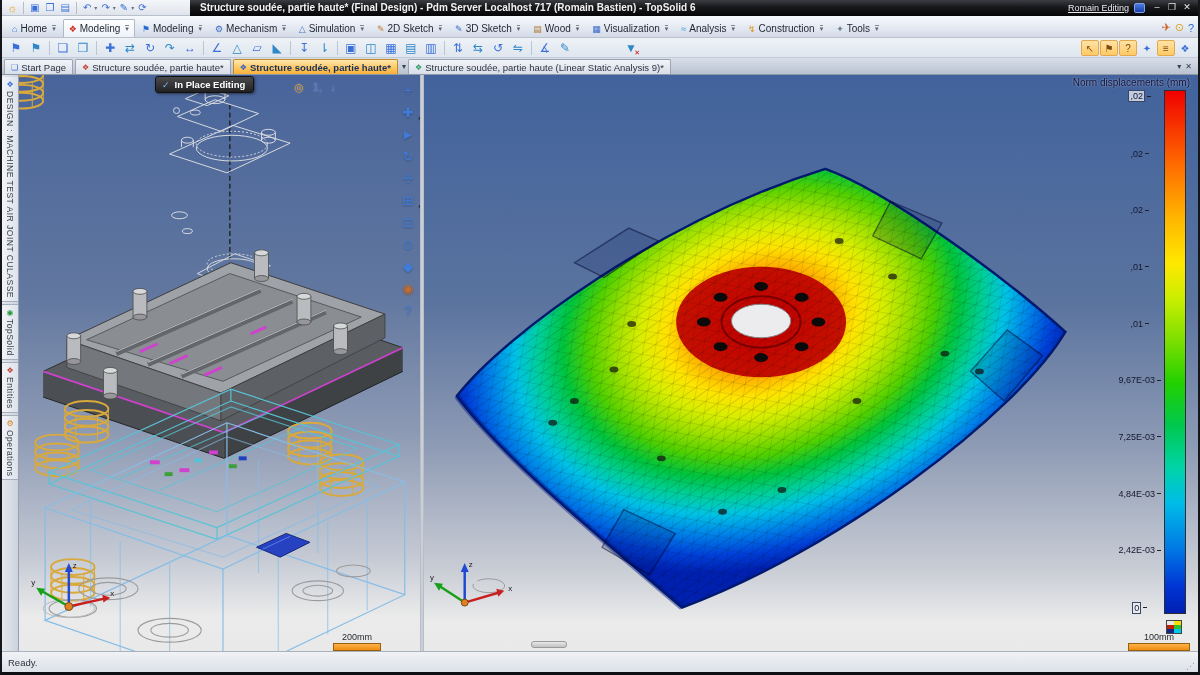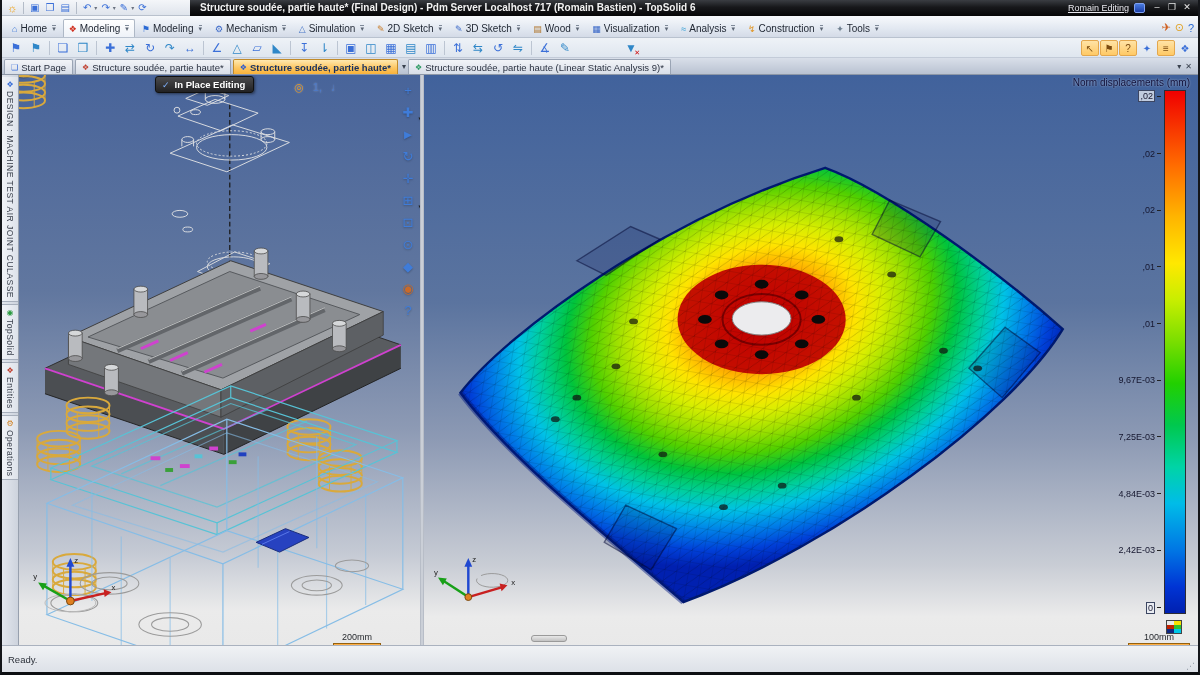--- a/index.html
+++ b/index.html
@@ -106,21 +106,21 @@
   .view-toolbar .vticon .vdd { position:absolute; right:-3px; top:6px; font-size:5px; color:#222; }
 
   .scale-chip { position:absolute; text-align:center; font-size:9px; color:#26292e; }
   .scale-chip .bar { height:8px; background:linear-gradient(180deg,#ffb24a,#ef8d12);
     border:1px solid #96610e; margin-top:1px; }
 
   
   .legend-title { position:absolute; top:2px; right:8px; font-size:10px; color:#10103a;
     text-shadow:0 0 2px rgba(255,255,255,.6); }
   .legend { position:absolute; top:15px; right:12px; display:flex; gap:3px; }
-  .legend-ticks { display:flex; flex-direction:column; justify-content:space-between; align-items:flex-end;
+  .legend-ticks { display:flex; flex-direction:column; justify-content:space-between; align-items:center;
     height:524px; }
   .ltick { display:flex; align-items:center; gap:2px; font-size:9px; color:#15162e; }
   .ltick .dash { width:4px; height:1px; background:#222; }
   .ltick.boxed .lbl { border:1px solid #3c4662; background:rgba(235,239,246,.75); padding:0 1px; }
   .legend-bar { width:22px; height:524px; border:1px solid #2c2c34;
     background:linear-gradient(180deg,#f00000 0%,#ff6a00 14%,#ffb400 24%,#ffe800 33%,#c8ee00 40%,
       #7ade00 48%,#22d000 56%,#00c84e 64%,#00d4a6 72%,#00bce8 79%,#0076e4 88%,#0034d4 95%,#0020b0 100%); }
   .legend-edit { position:absolute; top:545px; right:16px; width:16px; height:14px;
     display:grid; grid-template-columns:1fr 1fr; grid-template-rows:1fr 1fr 1fr; border:1px solid #444; }
   .legend-edit i { display:block; }
@@ -130,21 +130,21 @@
   .max-tooltip { position:absolute; left:244px; top:260px; width:122px; border:1px solid #6f6f6f;
     background:#f7f7f5; box-shadow:1px 1px 2px rgba(0,0,0,.35); text-align:center; }
   .max-tooltip .mt-title { font-size:9.5px; color:#1d2430; background:linear-gradient(180deg,#e9edf3,#d6dde8);
     border-bottom:1px solid #b8bfca; padding:1px 3px; }
   .max-tooltip .mt-value { font-size:9.5px; color:#2a2f38; padding:1px 3px; }
 
   .hscroll-thumb { position:absolute; left:107px; bottom:3px; width:36px; height:7px;
     background:linear-gradient(180deg,#e8e8e8,#c2c2c2); border:1px solid #9a9a9a; border-radius:3px; }
 
   
-  .statusbar { height:27px; background:linear-gradient(180deg,#f0f2f5,#dde1e8);
+  .statusbar { height:21px; background:linear-gradient(180deg,#f0f2f5,#dde1e8);
     border-top:1px solid #aab2bf; position:relative; font-size:9.5px; color:#2c313a;
     display:flex; align-items:center; }
   .status-ready { padding-left:6px; }
   .status-coords { position:absolute; left:612px; display:flex; gap:18px; align-items:center; }
   .status-globe { color:#4a90d8; font-size:9px; }
   .status-grip { position:absolute; right:3px; bottom:1px; color:#9aa2ae; font-size:9px; }
 </style>
 </head>
 <body>
 

